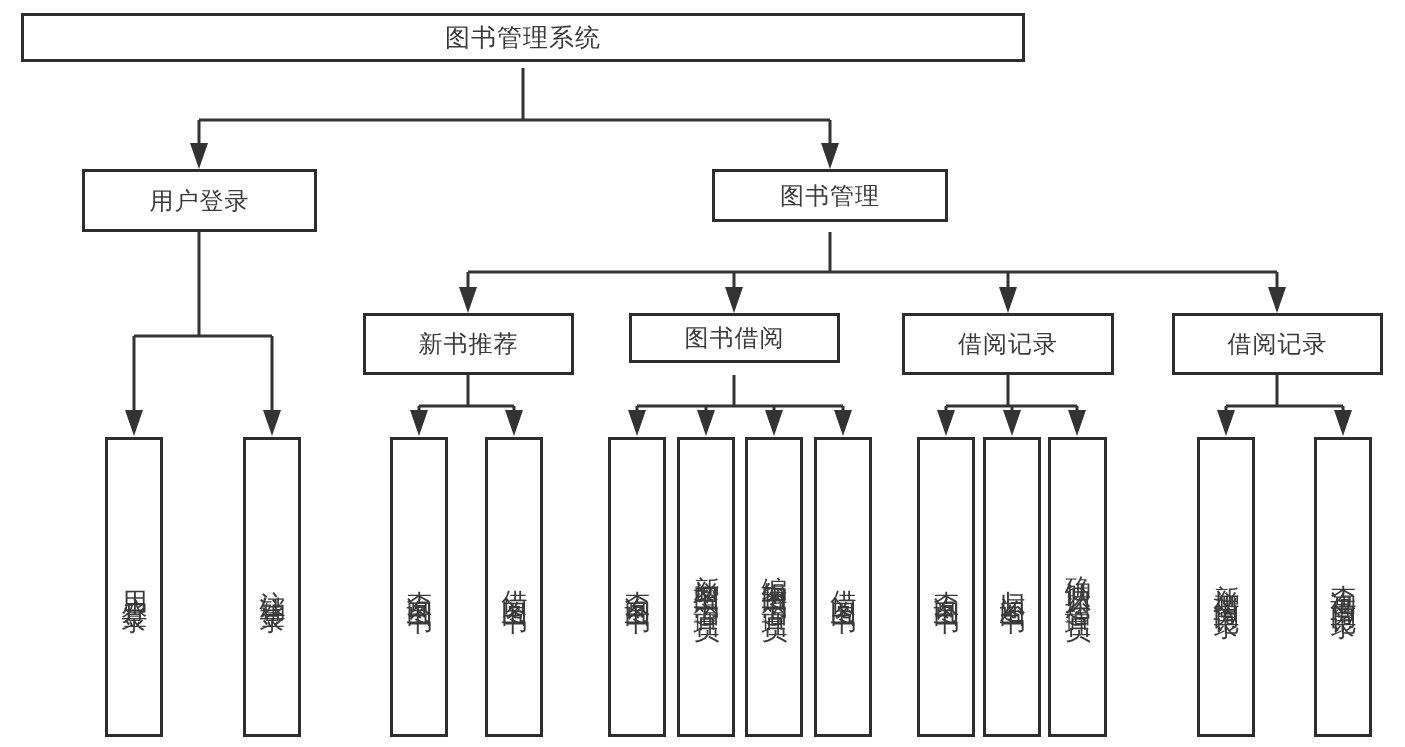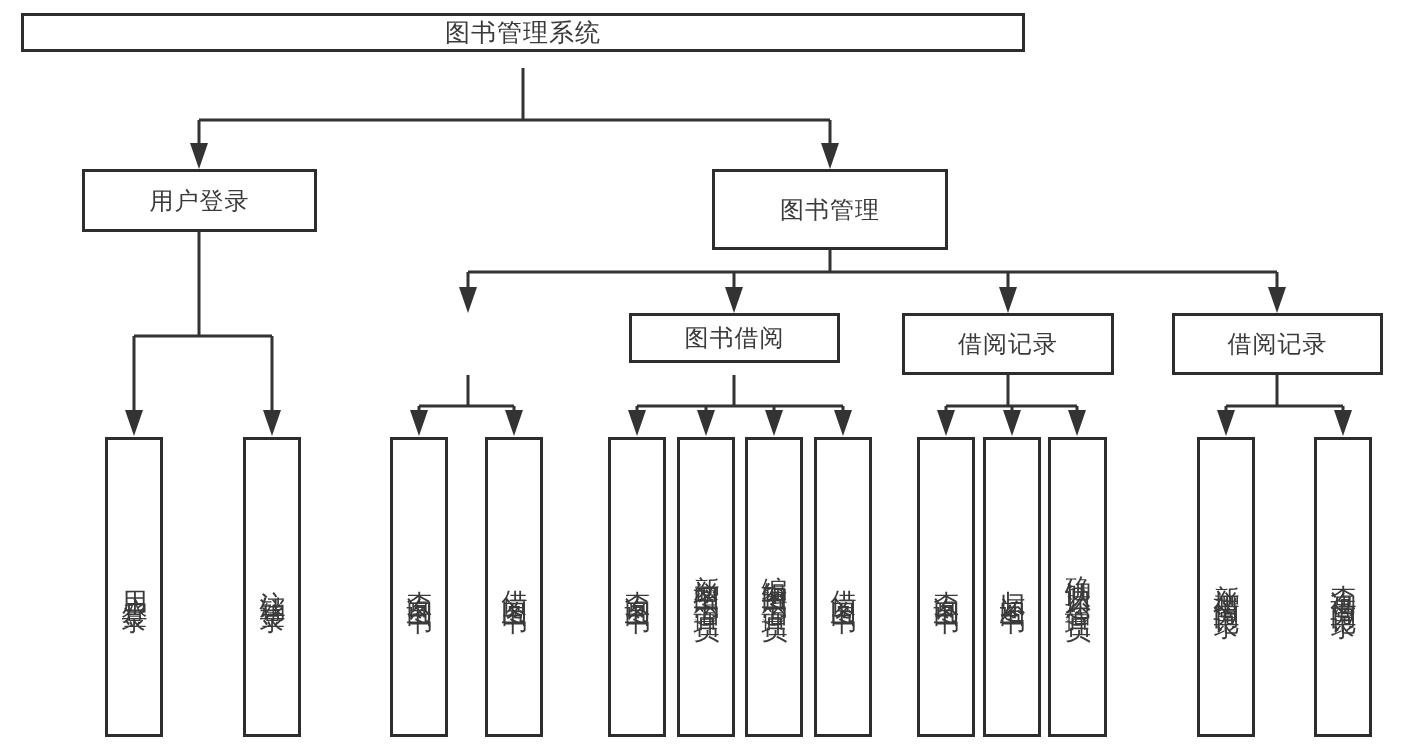--- a/index.html
+++ b/index.html
@@ -89,31 +89,34 @@
       <polygon points="765,410 783,410 774,436"></polygon>
       <polygon points="834,410 852,410 843,436"></polygon>
       <polygon points="937,410 955,410 946,436"></polygon>
       <polygon points="1003,410 1021,410 1012,436"></polygon>
       <polygon points="1068,410 1086,410 1077,436"></polygon>
       <polygon points="1217,410 1235,410 1226,436"></polygon>
       <polygon points="1334,410 1352,410 1343,436"></polygon>
     </g>
   </svg>
 
-  <div class="node h lvl1" style="left:21px;top:13px;width:1004px;height:39px">
+  <div class="node h lvl1" style="left:21px;top:13px;width:1004px;height:49px">
     <span class="hlabel">图书管理系统</span>
   </div>
 
   <div class="node h" style="left:82px;top:169px;width:235px;height:63px">
     <span class="hlabel">用户登录</span>
   </div>
-  <div class="node h" style="left:712px;top:169px;width:236px;height:81px">
+  <div class="node h" style="left:712px;top:169px;width:236px;height:53px">
     <span class="hlabel">图书管理</span>
   </div>
 
+  <div class="node h" style="left:363px;top:313px;width:211px;height:62px">
+    <span class="hlabel">新书推荐</span>
+  </div>
   <div class="node h" style="left:629px;top:313px;width:211px;height:50px">
     <span class="hlabel">图书借阅</span>
   </div>
   <div class="node h" style="left:902px;top:313px;width:212px;height:62px">
     <span class="hlabel">借阅记录</span>
   </div>
   <div class="node h" style="left:1172px;top:313px;width:211px;height:62px">
     <span class="hlabel">借阅记录</span>
   </div>
 

